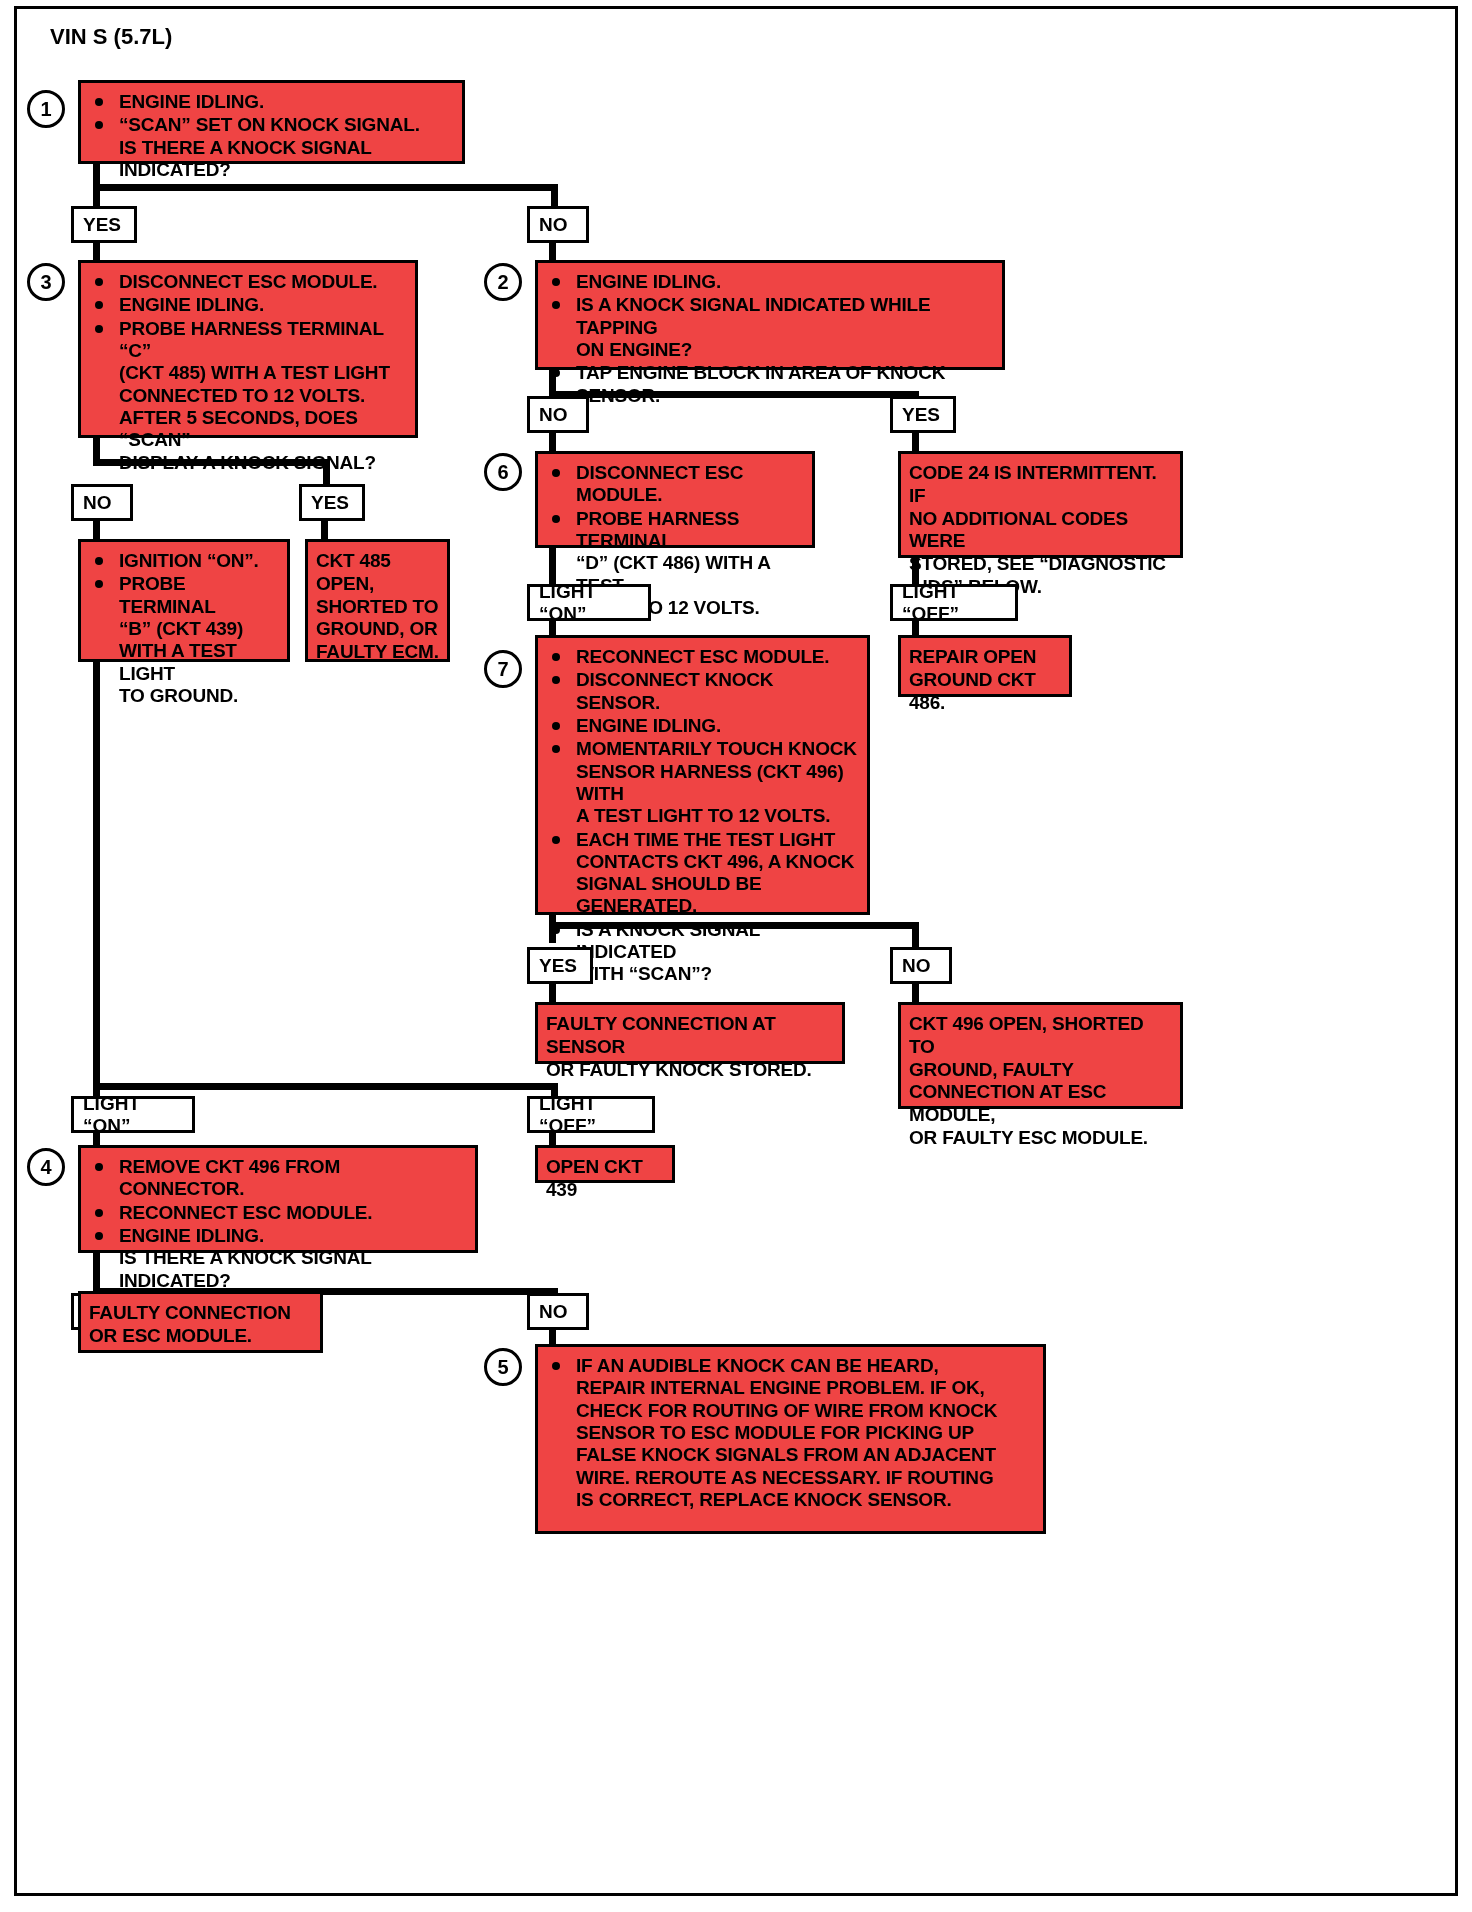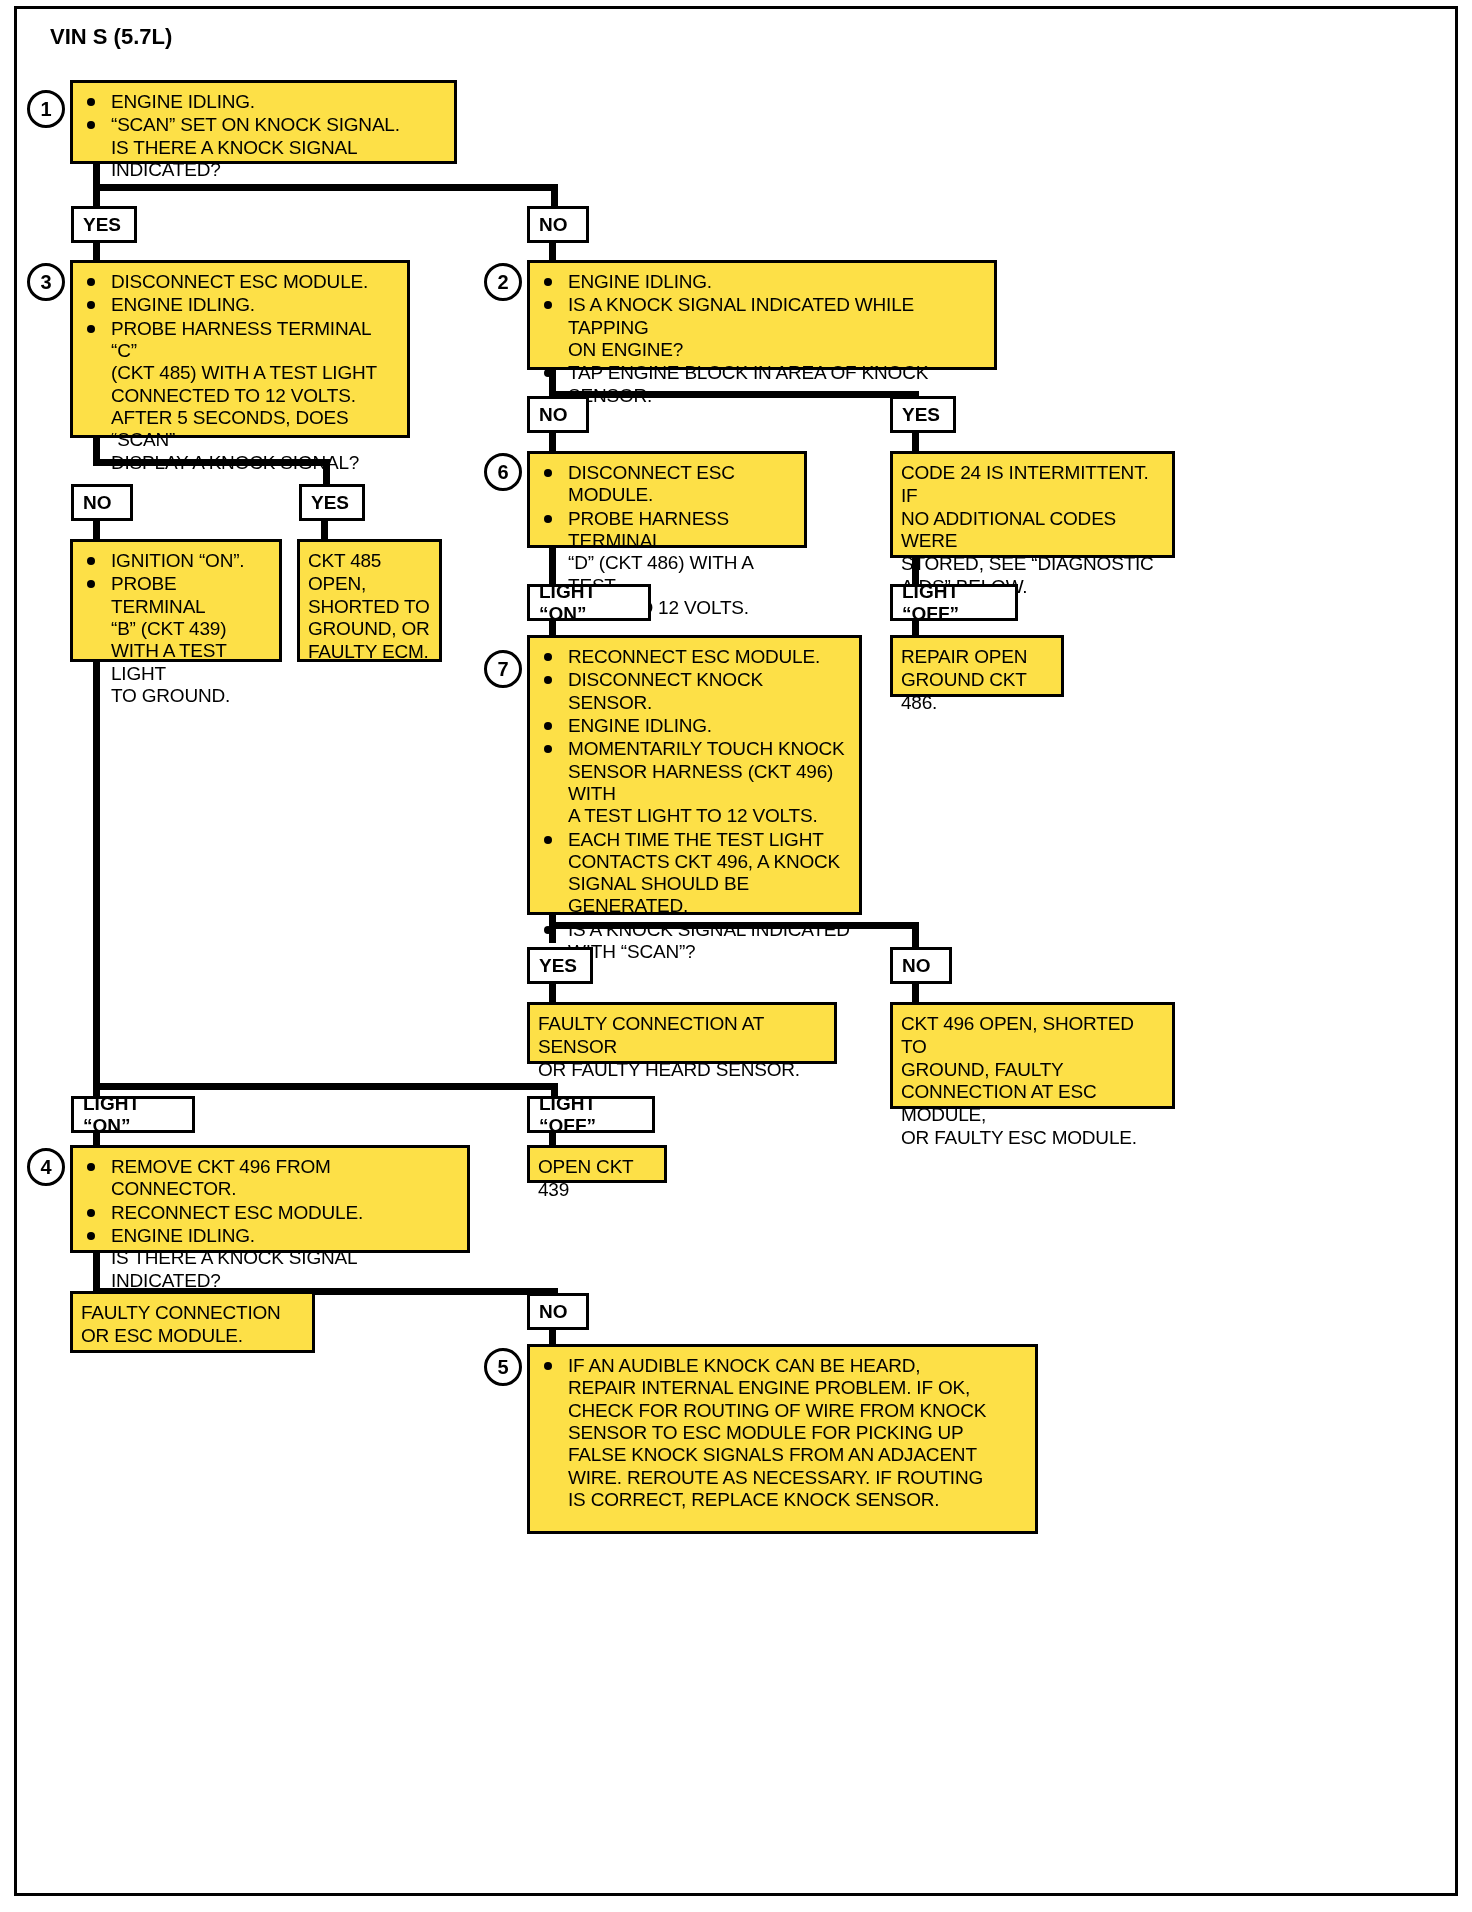--- a/index.html
+++ b/index.html
@@ -25,24 +25,25 @@
     width: 1444px;
     height: 1890px;
     border: 3px solid #000;
     box-sizing: border-box;
   }
   
   .node {
     position: absolute;
     box-sizing: border-box;
     border: 3px solid #000;
-    background: #fde047;
-    font-weight: normal;
+    background: #ef4444;
+    font-weight: bold;
     color: #000;
     letter-spacing: -0.2px;
+    margin-left: 8px;
   }
   .label-box {
     position: absolute;
     box-sizing: border-box;
     border: 3px solid #000;
     background: #ffffff;
     font-weight: bold;
     font-size: 19px;
     display: flex;
     align-items: center;
@@ -288,21 +289,21 @@
   <div class="conn" style="left:912px; top:922px; width:7px; height:25px;"></div>
 
   <div class="label-box" style="left:527px; top:947px; width:66px; height:37px;">YES</div>
   <div class="label-box" style="left:890px; top:947px; width:62px; height:37px;">NO</div>
 
   <div class="conn" style="left:549px; top:984px; width:7px; height:18px;"></div>
   <div class="conn" style="left:912px; top:984px; width:7px; height:18px;"></div>
 
   <div class="node" style="left:527px; top:1002px; width:310px; height:62px;">
     <div class="node-inner plain-text">FAULTY CONNECTION AT SENSOR
-OR FAULTY HEARD SENSOR.</div>
+OR FAULTY KNOCK STORED.</div>
   </div>
 
   <div class="node" style="left:890px; top:1002px; width:285px; height:107px;">
     <div class="node-inner plain-text">CKT 496 OPEN, SHORTED TO
 GROUND, FAULTY
 CONNECTION AT ESC MODULE,
 OR FAULTY ESC MODULE.</div>
   </div>
 
   <div class="conn" style="left:93px; top:662px; width:7px; height:428px;"></div>

